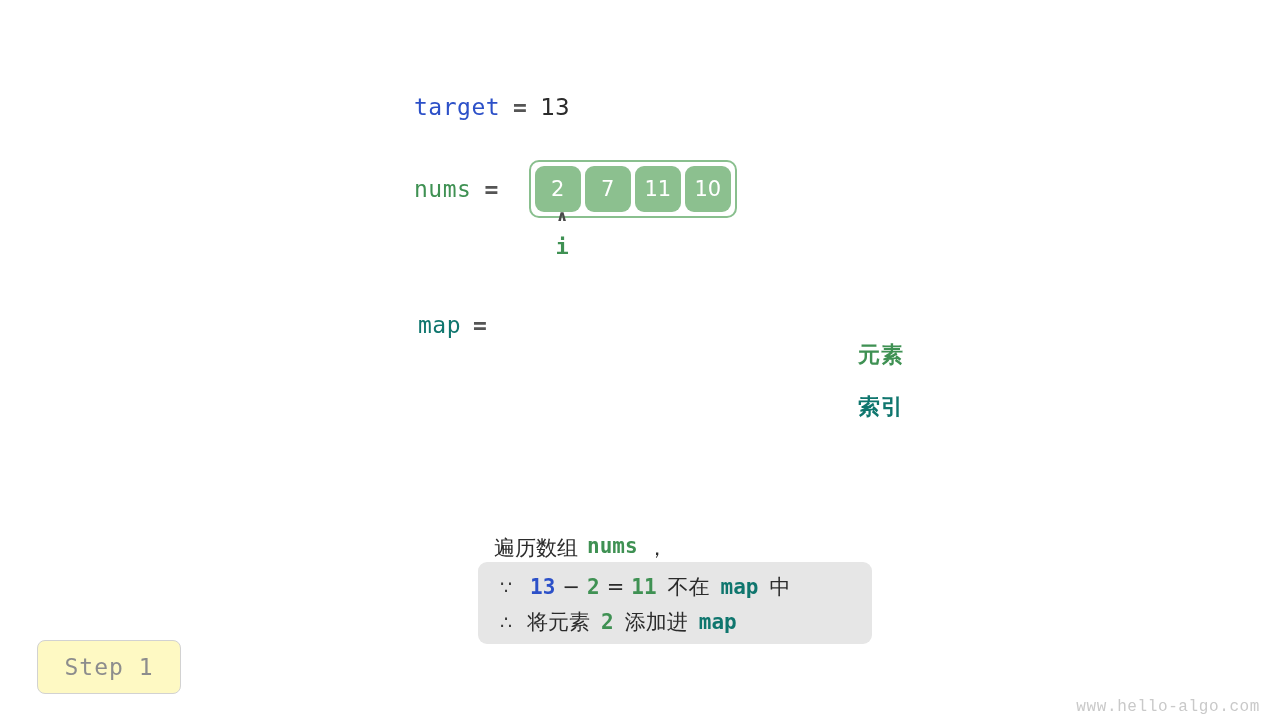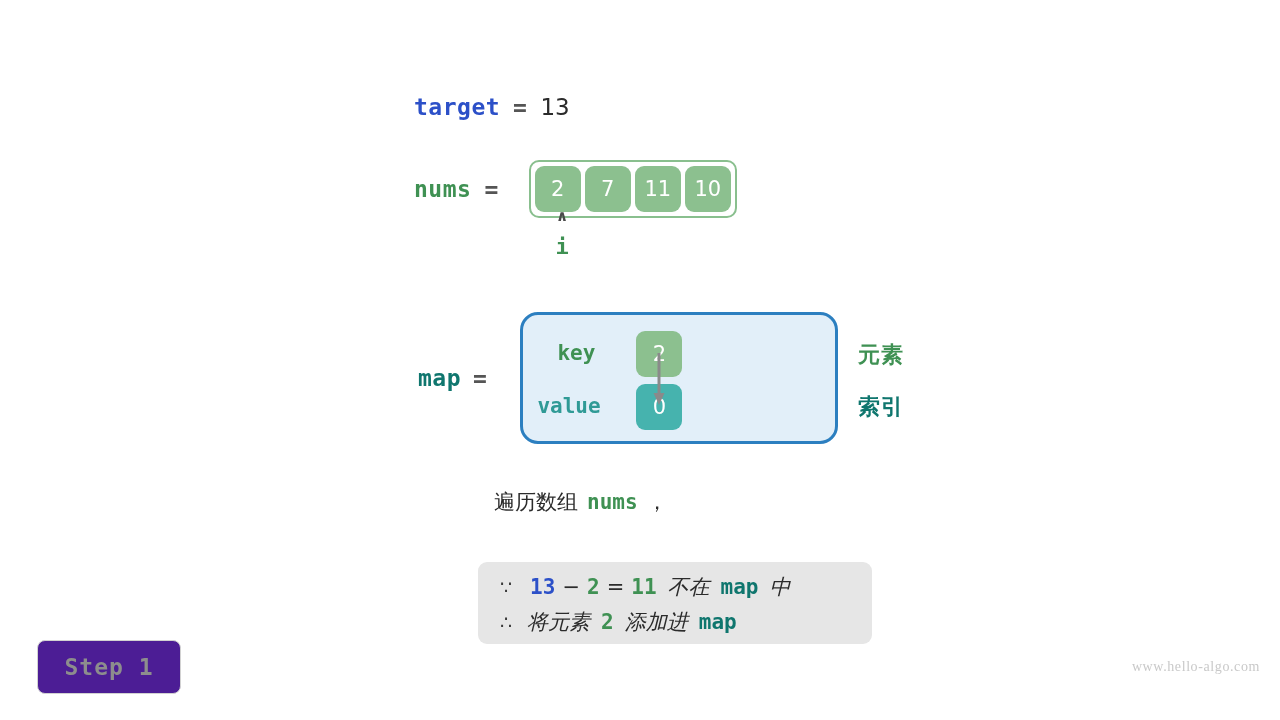--- a/index.html
+++ b/index.html
@@ -14,21 +14,21 @@
     overflow: hidden;
     font-family: "DejaVu Sans Mono", "Liberation Mono", monospace;
     -webkit-font-smoothing: antialiased;
   }
 
   .abs { position: absolute; }
 
   
   .code {
     font-family: "DejaVu Sans Mono", "Liberation Mono", monospace;
-    font-weight: bold;
+    font-weight: normal;
     font-size: 23px;
     letter-spacing: 0.5px;
     white-space: pre;
   }
   .c-blue   { color: #2c50c8; }
   .c-lblue  { color: #0f766e; }
   .c-green  { color: #3f9153; }
   .c-dark   { color: #2b2b2b; }
 
   
@@ -162,26 +162,26 @@
     font-weight: bold;
     font-size: 22px;
     letter-spacing: 1px;
   }
   #element-label { left: 858px; top: 340px; color: #3f9153; }
   #indexing-label { left: 858px; top: 392px; color: #0f766e; }
 
   
   #caption-line {
     left: 494px;
-    top: 488px;
+    top: 534px;
     font-family: "DejaVu Sans", "Liberation Sans", sans-serif;
     font-size: 21px;
     color: #2b2b2b;
     display: flex;
-    align-items: center;
+    align-items: flex-start;
     white-space: pre;
   }
   #caption-line .mono {
     font-family: "DejaVu Sans Mono", "Liberation Mono", monospace;
     font-weight: bold;
     color: #3f9153;
     font-size: 21px;
     margin: 0 9px;
   }
 
@@ -211,47 +211,47 @@
     color: #3a3a3a;
     font-size: 19px;
     margin-right: 11px;
   }
   .reason-line .mono {
     font-family: "DejaVu Sans Mono", "Liberation Mono", monospace;
     font-weight: bold;
     font-size: 21px;
     margin: 0 7px;
   }
-  .reason-line .cjk { margin: 0 4px; font-style: italic; }
+  .reason-line .cjk { margin: 0 4px; }
 
   
   #step-badge {
     left: 37px;
     top: 640px;
     width: 142px;
     height: 52px;
     border: 1px solid #d2d2d2;
     border-radius: 8px;
-    background: #4c1d95;
+    background: #fef9c3;
     display: flex;
     align-items: center;
     justify-content: center;
     font-family: "DejaVu Sans Mono", "Liberation Mono", monospace;
-    font-weight: bold;
+    font-weight: normal;
     font-size: 23px;
     color: #8d8d8d;
     letter-spacing: 1px;
   }
 
   
   #watermark {
     right: 20px;
-    top: 659px;
-    font-family: Liberation Serif, serif;
-    font-size: 14px;
+    top: 698px;
+    font-family: Liberation Mono, monospace;
+    font-size: 16px;
     color: #c9c9c9;
     letter-spacing: 0.6px;
   }
 </style>
 </head>
 <body>
 
 <div class="abs" id="target-row">
   <span class="code c-blue">target</span>
   <span class="code eq">=</span>
@@ -270,30 +270,20 @@
 </div>
 
 <div class="abs" id="index-pointer">
   <div id="caret-icon">∧</div>
   <div id="index-name">i</div>
 </div>
 
 <div class="abs" id="map-row">
   <span class="code c-lblue" id="map-label">map</span>
   <span class="code eq">=</span>
-  <div class="map-box">
-    <span class="kv-label" id="key-label">key</span>
-    <span class="kv-label" id="value-label">value</span>
-    <div class="kv-cell" id="key-cell">2</div>
-    <div class="kv-cell" id="value-cell">0</div>
-    <svg id="kv-arrow-icon" viewBox="0 0 16 54">
-      <line x1="8" y1="0" x2="8" y2="42" stroke="#8a8a8a" stroke-width="3"></line>
-      <polygon points="8,52 2.5,40 13.5,40" fill="#8a8a8a"></polygon>
-    </svg>
-  </div>
 </div>
 
 <span class="abs side-label" id="element-label">元素</span>
 <span class="abs side-label" id="indexing-label">索引</span>
 
 <div class="abs" id="caption-line">
   <span>遍历数组</span>
   <span class="mono">nums</span>
   <span>，</span>
 </div>

